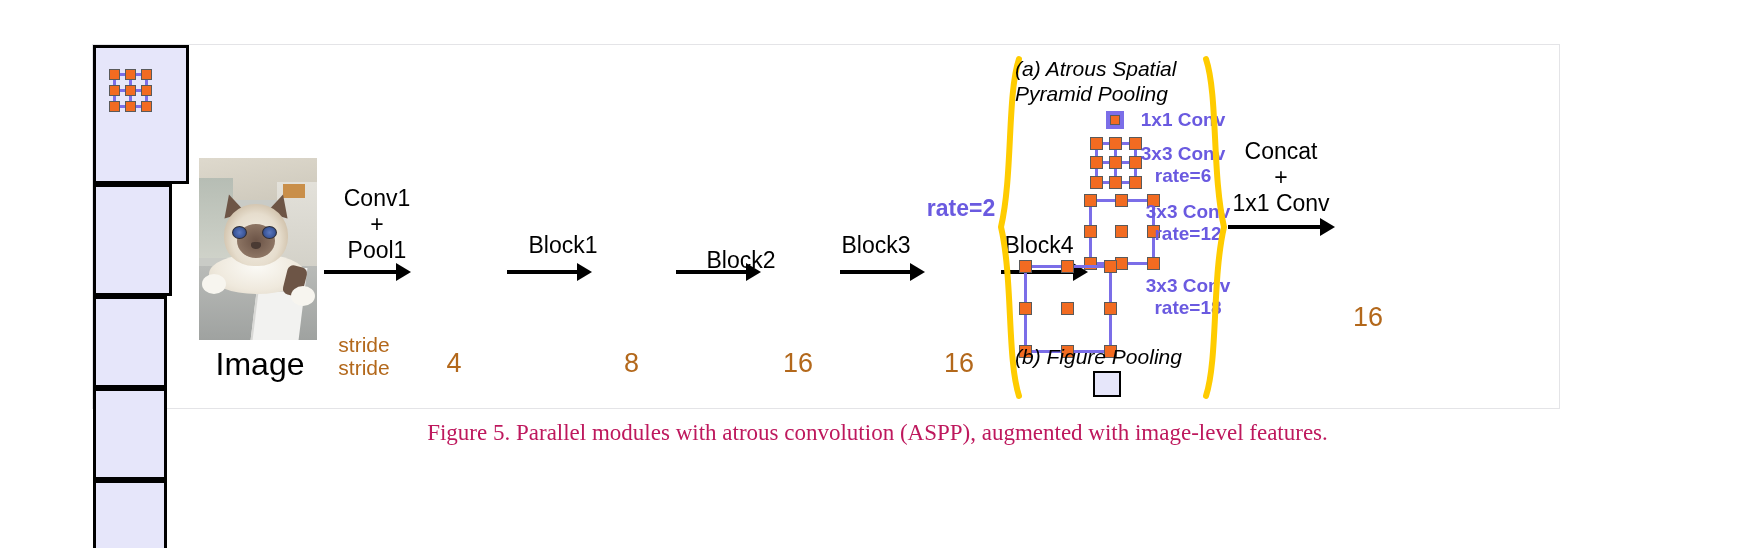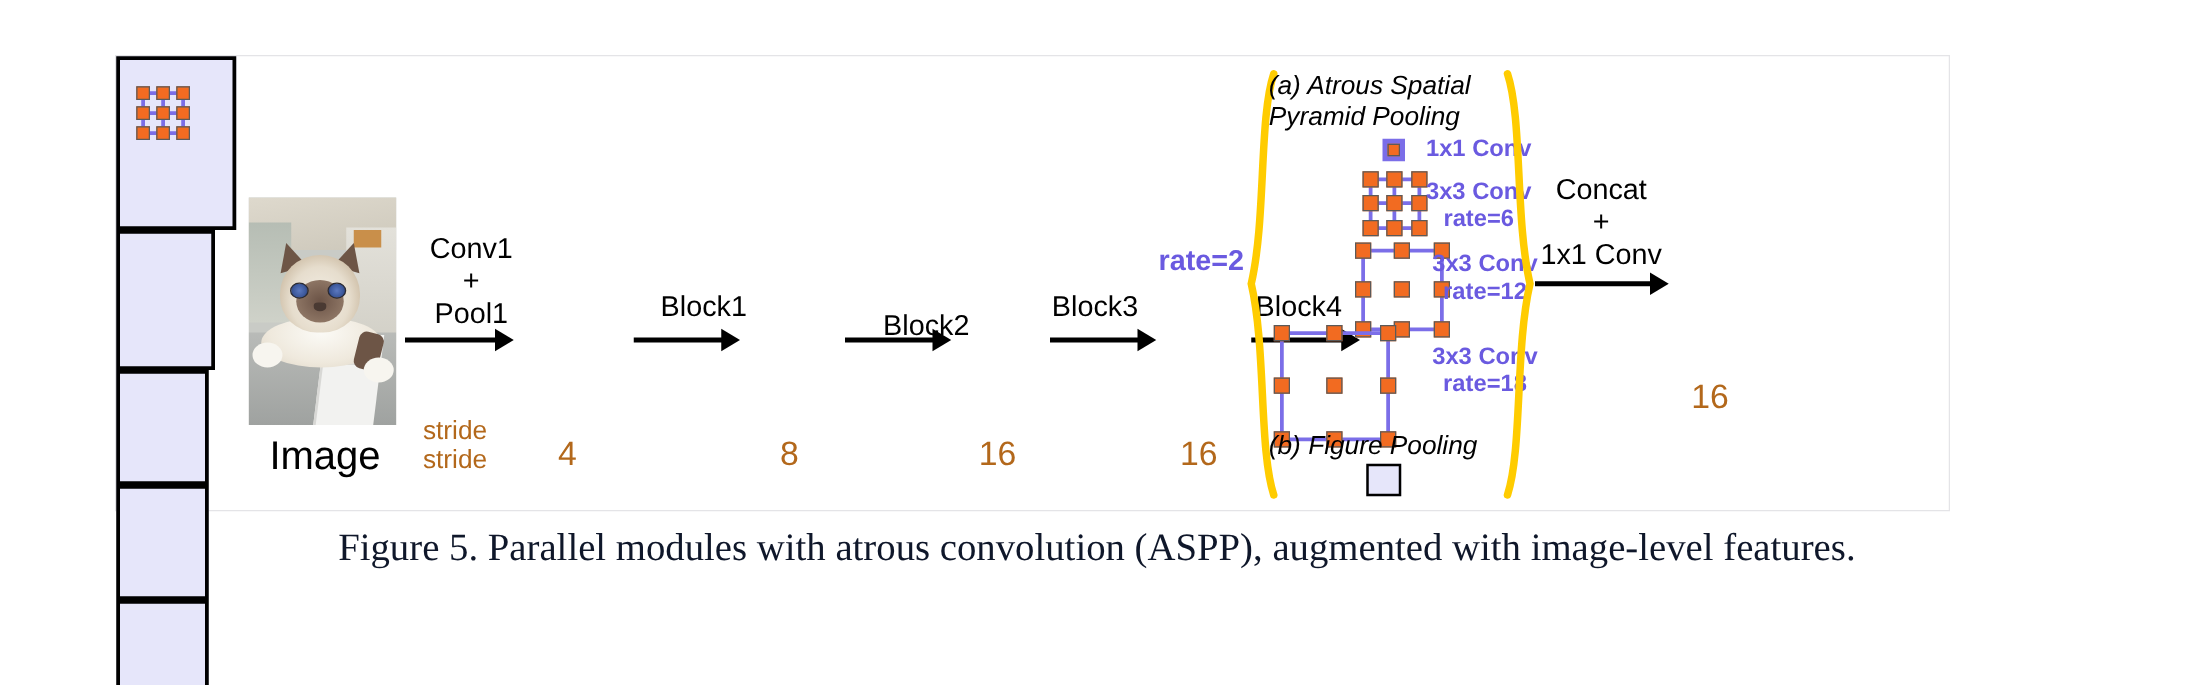--- a/index.html
+++ b/index.html
@@ -215,22 +215,22 @@
     box-sizing: border-box;
   }
   
   #figure-caption {
     position: absolute;
     left: 0;
     top: 420px;
     width: 1755px;
     text-align: center;
     font-family: "Liberation Serif", serif;
-    font-size: 31px;
-    color: #0f172a;
+    font-size: 23px;
+    color: #be185d;
   }
   #pool-box {
     position: absolute;
     width: 28px;
     height: 26px;
     background: #e6e6fa;
     border: 2.5px solid #000000;
     box-sizing: border-box;
   }
 </style>

